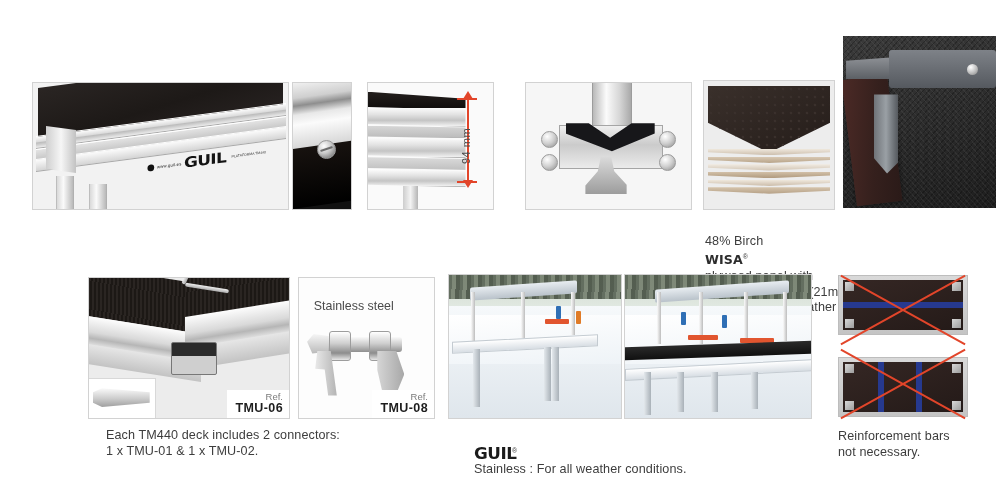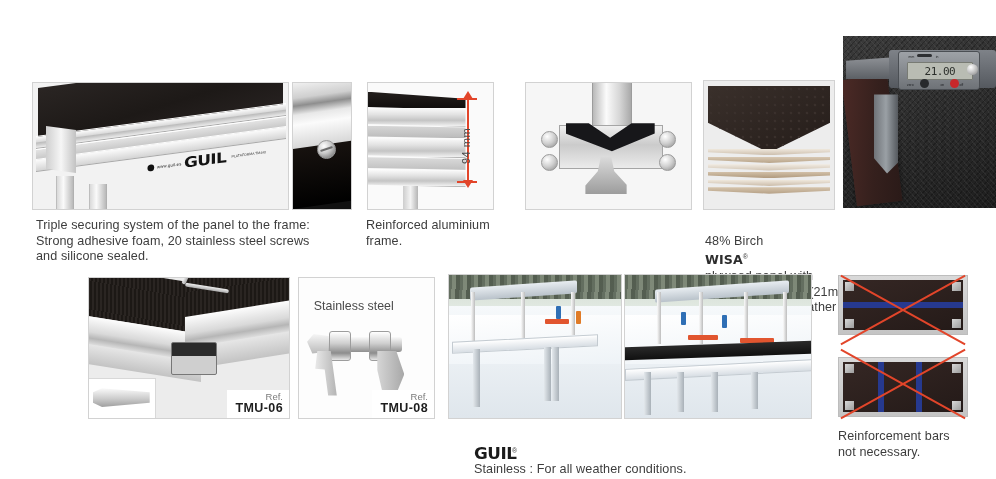--- a/index.html
+++ b/index.html
@@ -489,43 +489,25 @@
     </div>
   </div>
 
   <div class="panel" style="left:843px;top:36px;width:153px;height:172px;">
     <div class="calpanel">
       <div class="mat"></div>
       <div class="edge"></div>
       <div class="jawT"></div>
       <div class="jawB"></div>
       <div class="bodybar"></div>
-      <div class="lcdbox">
-        <span class="mmbtn">mm</span>
-        <span class="slide"></span>
-        <span class="inbtn">in</span>
-        <div class="lcd">
-          <span>21.00</span>
-        </div>
-        <span class="zerobtn">zero</span>
-        <span class="rnd dark"></span>
-        <span class="onbtn">on</span>
-        <span class="rnd red"></span>
-        <span class="offbtn">off</span>
-      </div>
       <div class="thumb"></div>
     </div>
   </div>
 
-  <div class="cap" style="left:36px;top:218px;width:322px;">Triple securing system of the panel to the frame:
-Strong adhesive foam, 20 stainless steel screws
-and silicone sealed.</div>
-
-  <div class="cap j" style="left:366px;top:218px;width:146px;">Reinforced  aluminium
-frame.</div>
+
 
 
   <div class="cap j" style="left:705px;top:218px;width:285px;">
     <span>48%  Birch</span>
     <span class="wisa">WISA</span><span class="sup">®</span>
     <span>plywood panel with
 non-slip top layer. (21mm,15 plies). All
 edges sealed. Weather resistant.</span>
   </div>
 
@@ -632,20 +614,22 @@
     <div class="xmark" style="left:-6px;top:-8px;width:142px;height:84px;">
       <i class="a"></i>
         <i class="b"></i>
     </div>
     <div class="xmark" style="left:-6px;top:66px;width:142px;height:84px;">
       <i class="a"></i>
         <i class="b"></i>
     </div>
   </div>
 
+  <div class="cap" style="left:106px;top:428px;width:300px;">Each TM440 deck includes 2 connectors:
+1 x TMU-01 &amp; 1 x TMU-02.</div>
 
   <div class="cap" style="left:474px;top:427px;width:330px;">
     <span class="guil-inline">GUIL</span><span class="sup">®</span>
     <span>Stainless : For all weather conditions.</span>
   </div>
 
   <div class="cap" style="left:838px;top:429px;width:160px;">Reinforcement bars
 not necessary.</div>
 
 </div>

